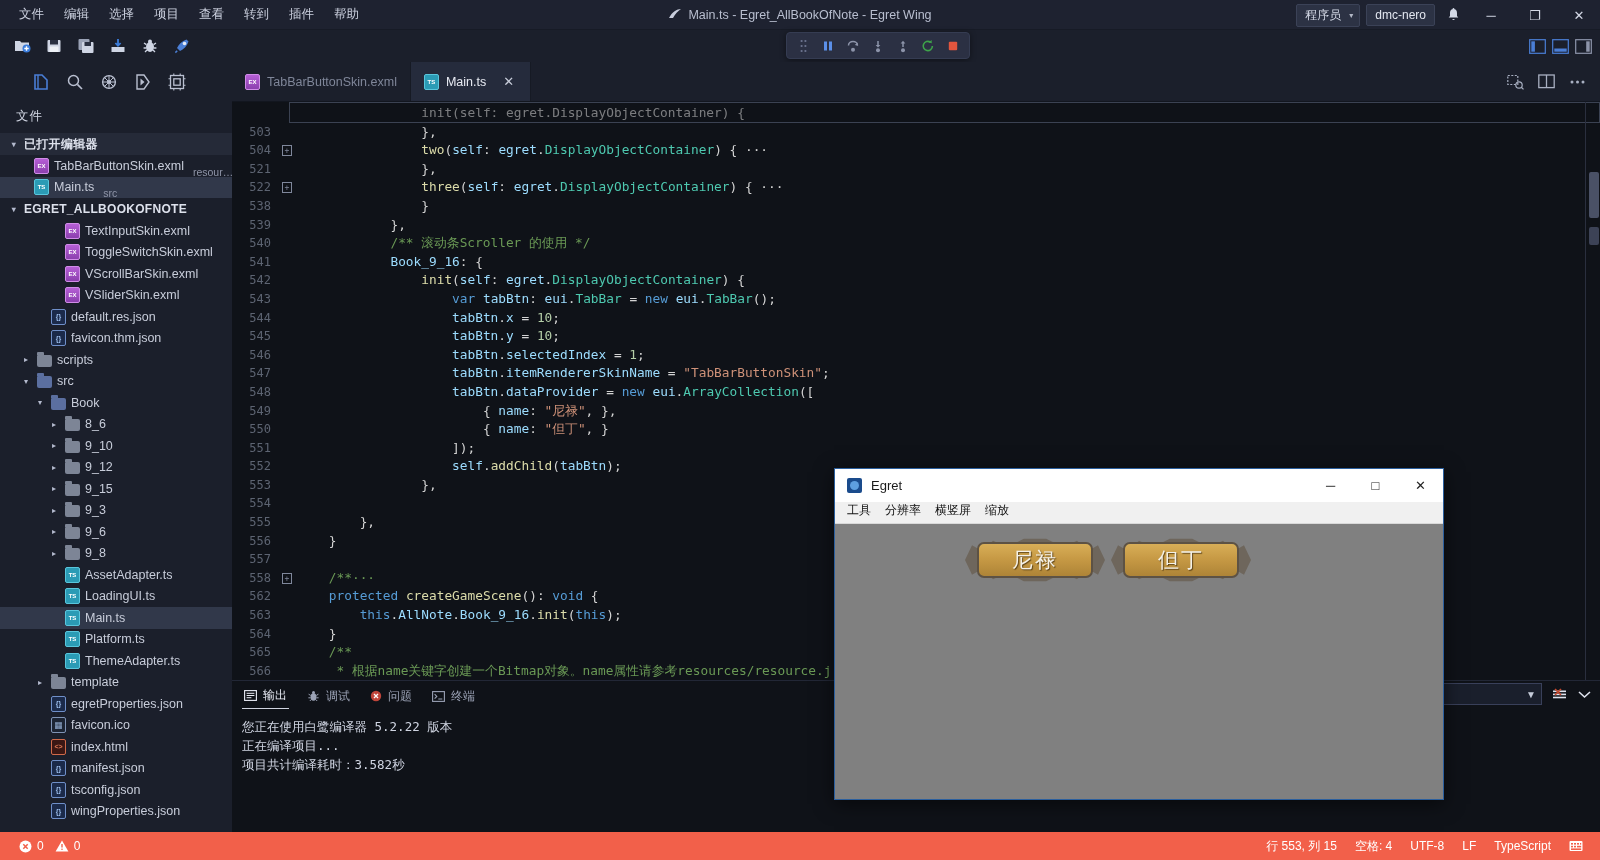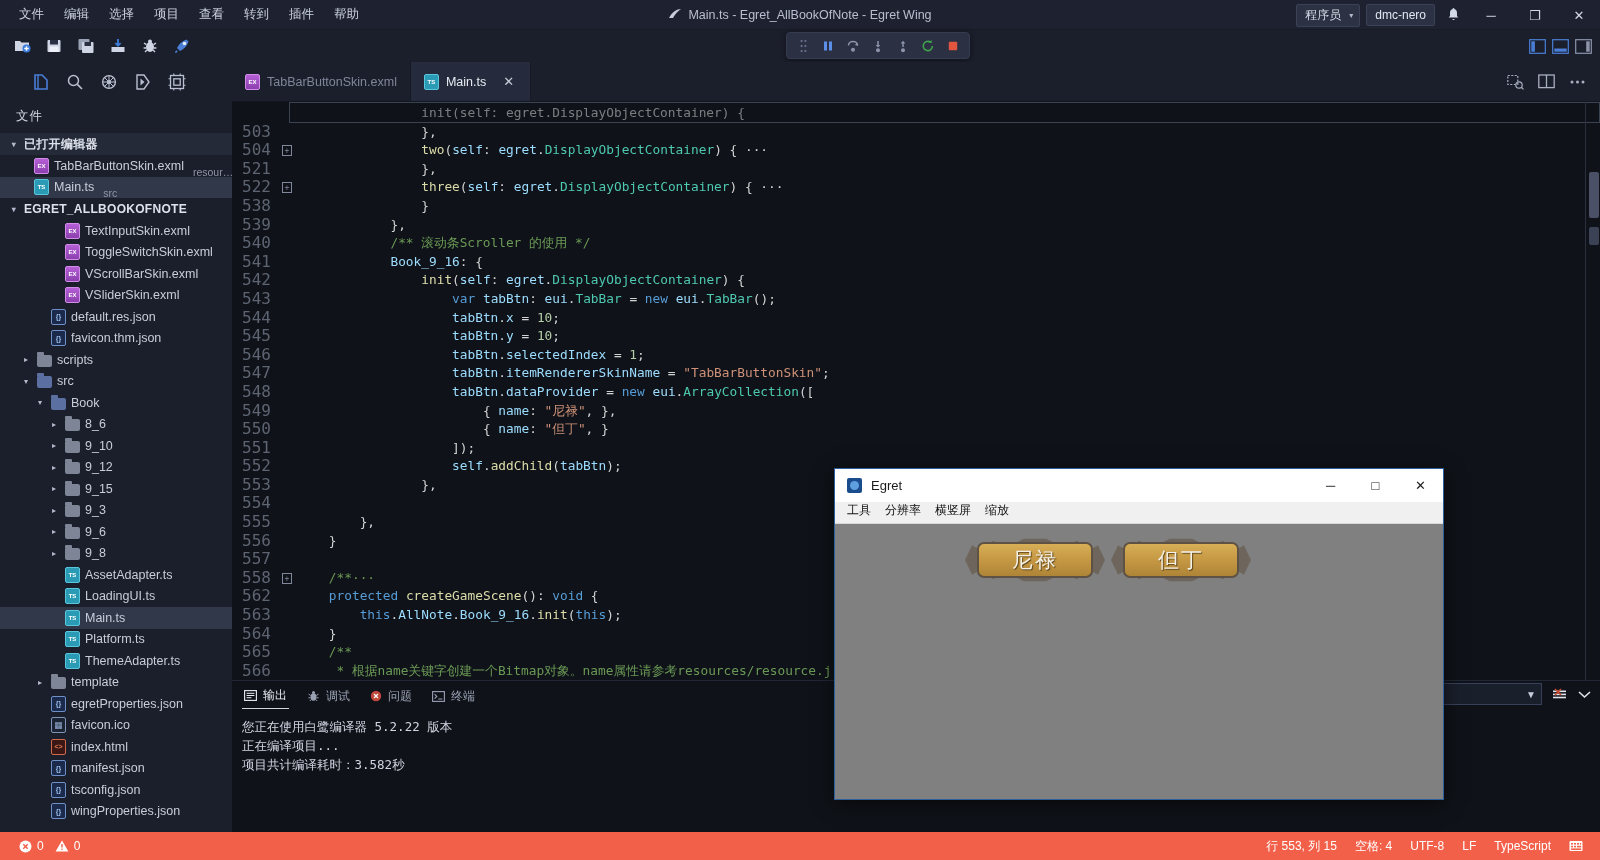--- a/index.html
+++ b/index.html
@@ -169,21 +169,21 @@
     position: absolute; left: 232px; top: 102px; right: 0; height: 578px;
     background: #0f1218; overflow: hidden;
   }
   .code-scroll { position: relative; padding-top: 2px; }
   .cline {
     display: flex; align-items: flex-start; height: 18.6px; font-size: 12.8px;
     font-family: "DejaVu Sans Mono", monospace; line-height: 18.6px; white-space: pre;
   }
   .gutter {
     width: 48px; text-align: right; padding-right: 9px; color: #5d6472;
-    font-size: 16px; flex: 0 0 48px; font-family: "DejaVu Sans Mono", monospace;
+    font-size: 12px; flex: 0 0 48px; font-family: "DejaVu Sans Mono", monospace;
   }
   .fold { width: 14px; flex: 0 0 14px; text-align: center; color: #7f879b; font-size: 9px;}
   .ctext { flex: 1; color: #d4d4d4; padding-left: 4px; }
   .cline.current .ctext { position: relative; }
   .cline.current::after {
     content: ""; position: absolute; left: 57px; right: 0; top: 0; height: 18.6px;
     border: 1px solid #3b4252; pointer-events: none;
   }
 
   .k-key { color: #569cd6; }      

